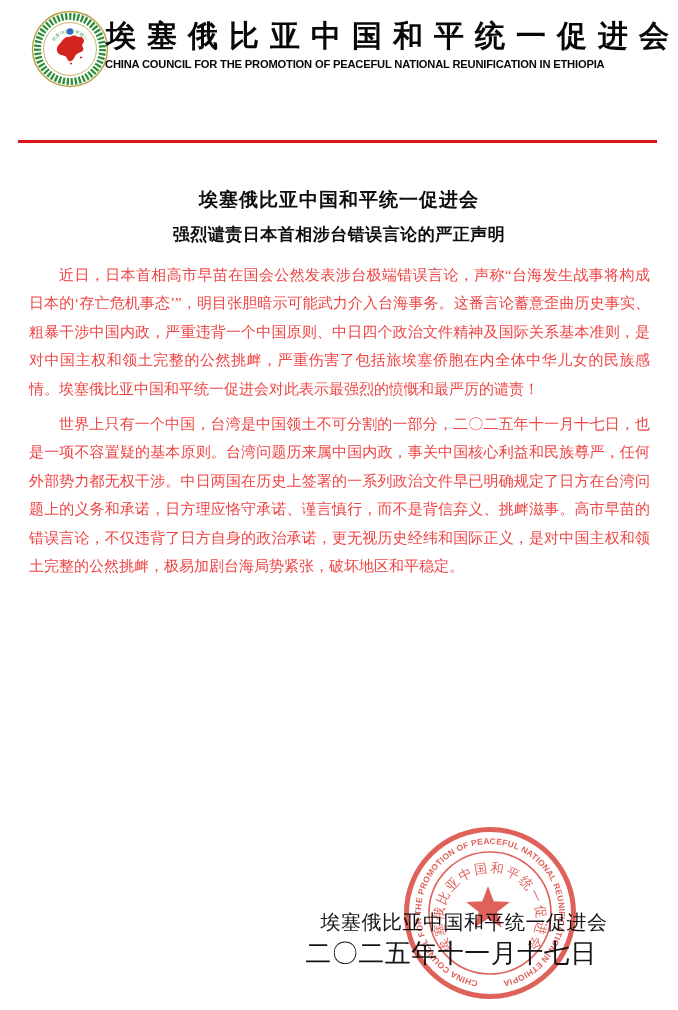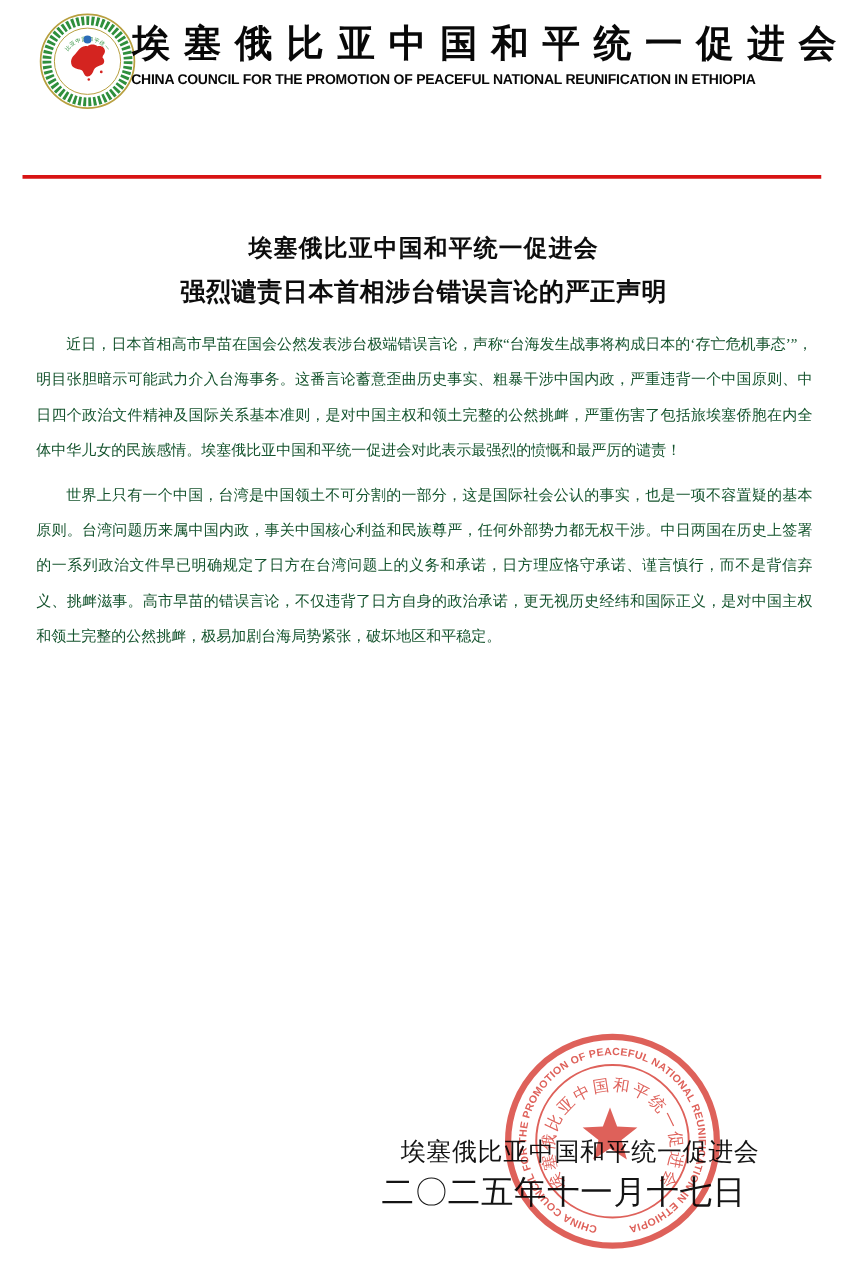--- a/index.html
+++ b/index.html
@@ -19,26 +19,26 @@
     position:absolute;left:105px;top:58px;width:560px;white-space:nowrap;
     font-family:"Liberation Sans","DejaVu Sans",sans-serif;
     font-weight:bold;font-size:11.3px;letter-spacing:-0.2px;color:#080808;
     transform:scaleX(0.99);transform-origin:left center;
   }
   .red-rule{position:absolute;left:18px;top:140px;width:639px;height:3px;}
   
   .doc-title{position:absolute;left:0;top:182px;width:678px;text-align:center;
     font-weight:bold;color:#0d0d0d;line-height:35px;}
   .doc-title .t1{font-size:19px;letter-spacing:1px;}
-  .doc-title .t2{font-size:20px;letter-spacing:0.5px;}
+  .doc-title .t2{font-size:17px;letter-spacing:0.5px;}
   
   .body-text{position:absolute;left:29px;top:261px;width:621px;}
   .body-text p{
-    margin:0 0 7px 0;font-size:12px;line-height:28.4px;
-    text-align:justify;text-indent:2em;color:#14532d;
+    margin:0 0 7px 0;font-size:15px;line-height:28.4px;
+    text-align:justify;text-indent:2em;color:#ef4444;
   }
   
   .signature{position:absolute;left:280px;top:907px;width:368px;text-align:center;color:#141414;}
   .sig-org{font-size:20px;line-height:31px;letter-spacing:0.5px;}
   .sig-date{font-size:26px;line-height:31px;letter-spacing:0.5px;transform:translateX(-13px);}
   
   .seal{position:absolute;left:402px;top:825px;width:176px;height:176px;
     opacity:0.84;mix-blend-mode:multiply;pointer-events:none;}
 </style>
 </head>
@@ -68,21 +68,21 @@
 
   <div class="red-rule" id="redRule" style="background: rgb(216, 20, 20);"></div>
 
   <div class="doc-title">
     <div class="t1">埃塞俄比亚中国和平统一促进会</div>
     <div class="t2">强烈谴责日本首相涉台错误言论的严正声明</div>
   </div>
 
   <div class="body-text">
     <p>近日，日本首相高市早苗在国会公然发表涉台极端错误言论，声称“台海发生战事将构成日本的‘存亡危机事态’”，明目张胆暗示可能武力介入台海事务。这番言论蓄意歪曲历史事实、粗暴干涉中国内政，严重违背一个中国原则、中日四个政治文件精神及国际关系基本准则，是对中国主权和领土完整的公然挑衅，严重伤害了包括旅埃塞侨胞在内全体中华儿女的民族感情。埃塞俄比亚中国和平统一促进会对此表示最强烈的愤慨和最严厉的谴责！</p>
-    <p>世界上只有一个中国，台湾是中国领土不可分割的一部分，这是国际社会公认的事实，也是一项不容置疑的基本原则。台湾问题历来属中国内政，事关中国核心利益和民族尊严，任何外部势力都无权干涉。中日两国在历史上签署的一系列政治文件早已明确规定了日方在台湾问题上的义务和承诺，日方理应恪守承诺、谨言慎行，而不是背信弃义、挑衅滋事。高市早苗的错误言论，不仅违背了日方自身的政治承诺，更无视历史经纬和国际正义，是对中国主权和领土完整的公然挑衅，极易加剧台海局势紧张，破坏地区和平稳定。</p>
+    <p>世界上只有一个中国，台湾是中国领土不可分割的一部分，二〇二五年十一月十七日，也是一项不容置疑的基本原则。台湾问题历来属中国内政，事关中国核心利益和民族尊严，任何外部势力都无权干涉。中日两国在历史上签署的一系列政治文件早已明确规定了日方在台湾问题上的义务和承诺，日方理应恪守承诺、谨言慎行，而不是背信弃义、挑衅滋事。高市早苗的错误言论，不仅违背了日方自身的政治承诺，更无视历史经纬和国际正义，是对中国主权和领土完整的公然挑衅，极易加剧台海局势紧张，破坏地区和平稳定。</p>
   </div>
 
   <div class="signature">
     <div class="sig-org">埃塞俄比亚中国和平统一促进会</div>
     <div class="sig-date">二〇二五年十一月十七日</div>
   </div>
 
   <svg class="seal" viewBox="0 0 176 176" aria-hidden="true">
     <g id="sealGroup" stroke="#d8423a" fill="#d8423a">
       <circle cx="88" cy="88" r="83.5" fill="none" stroke-width="5"></circle>

